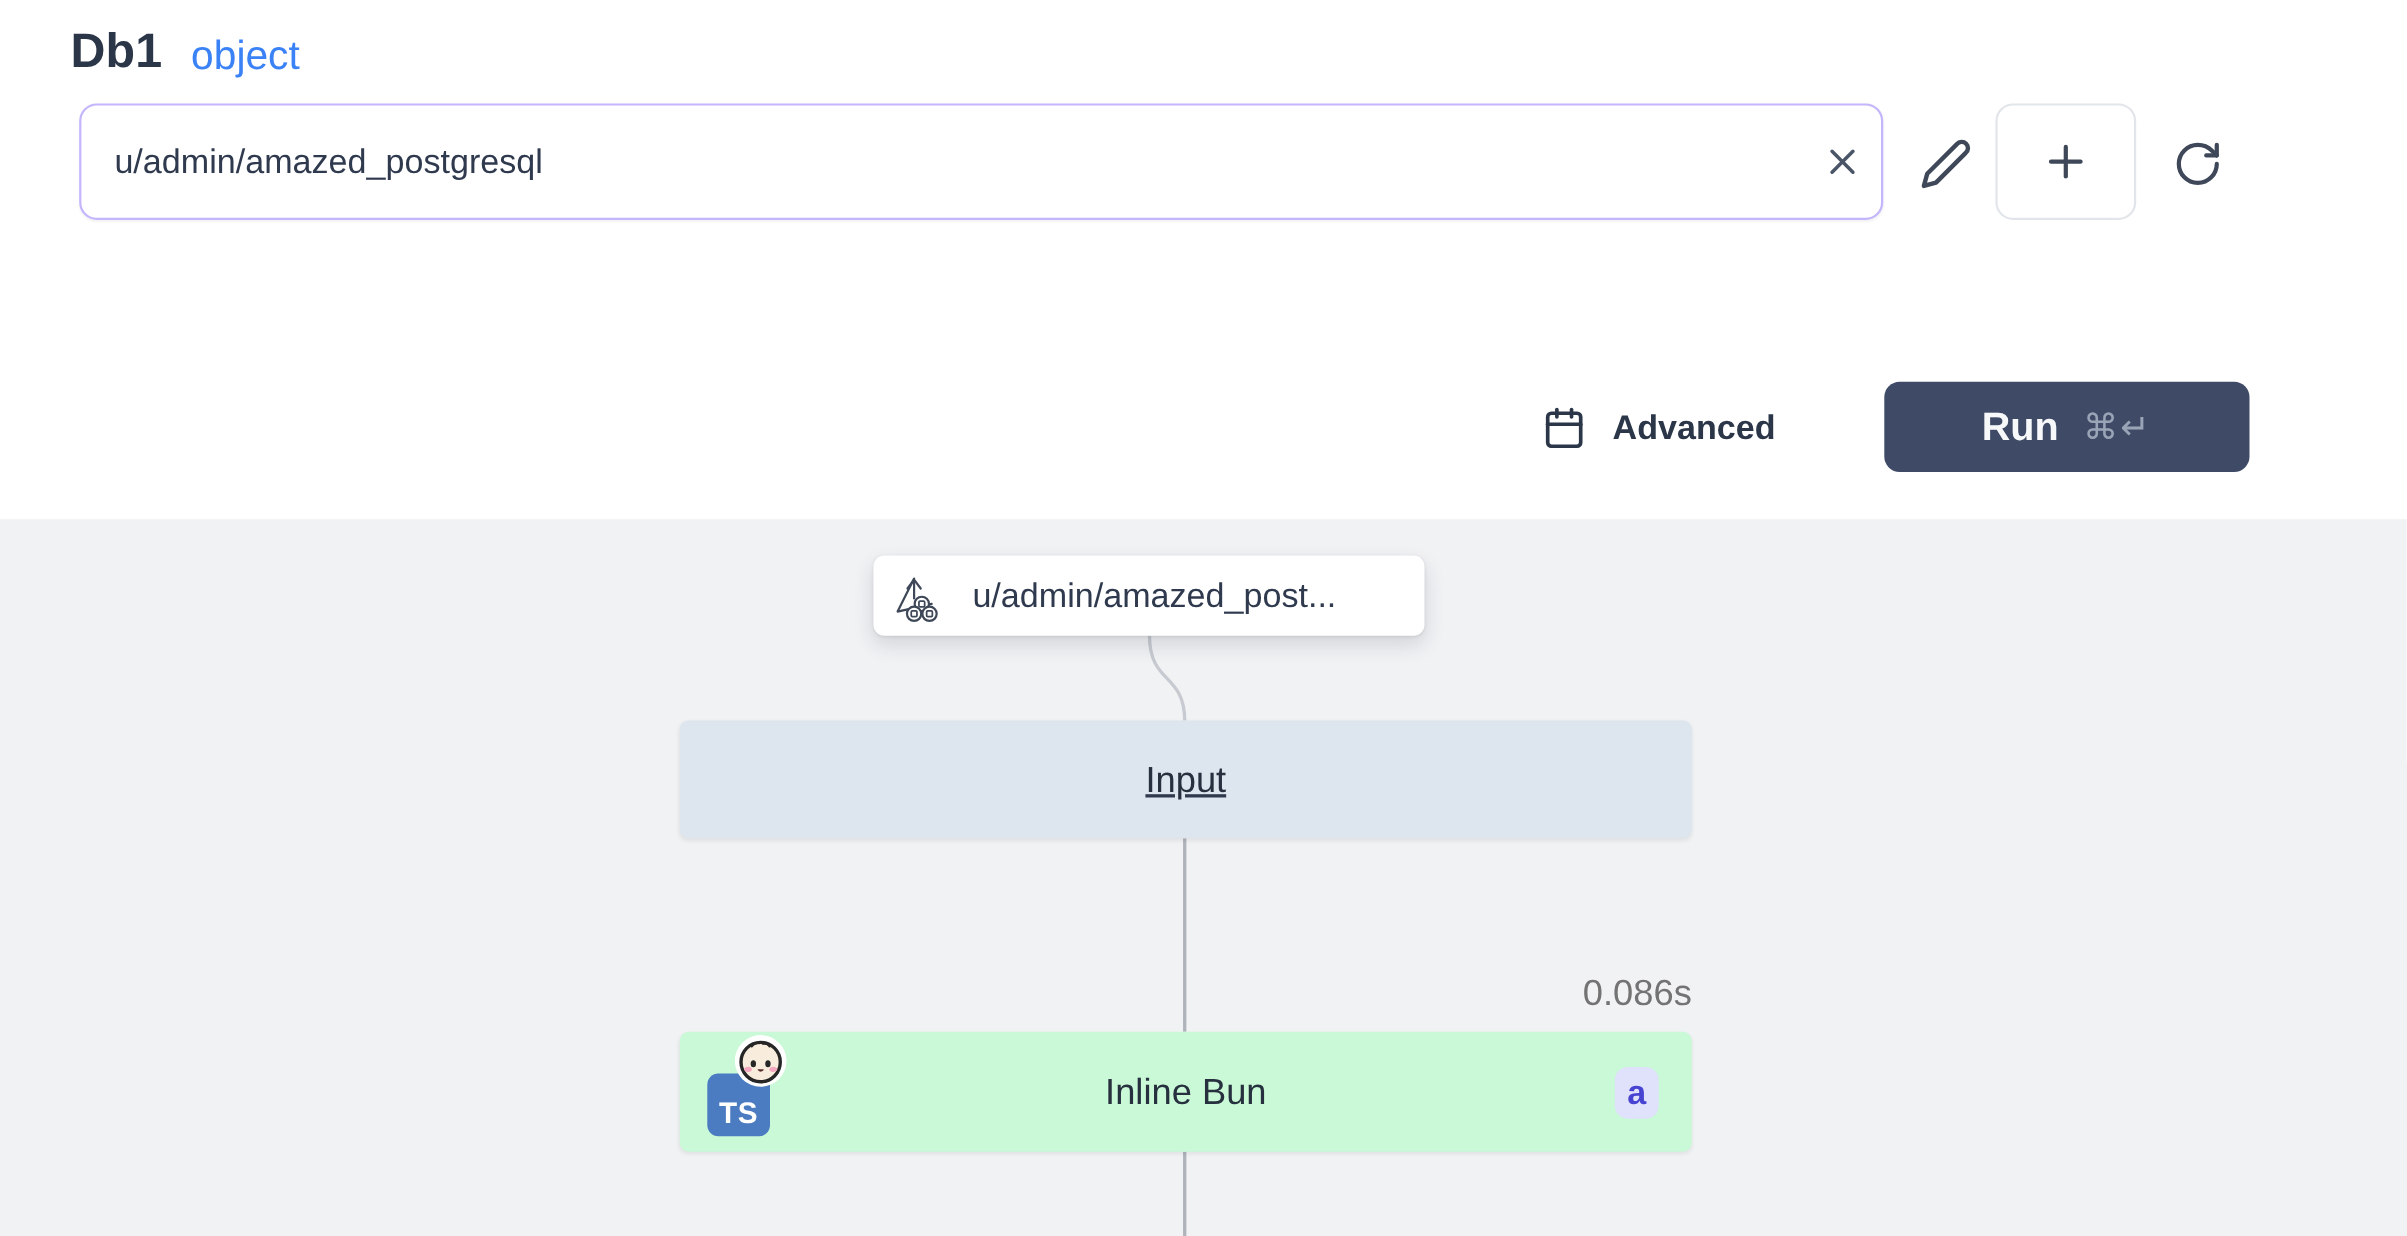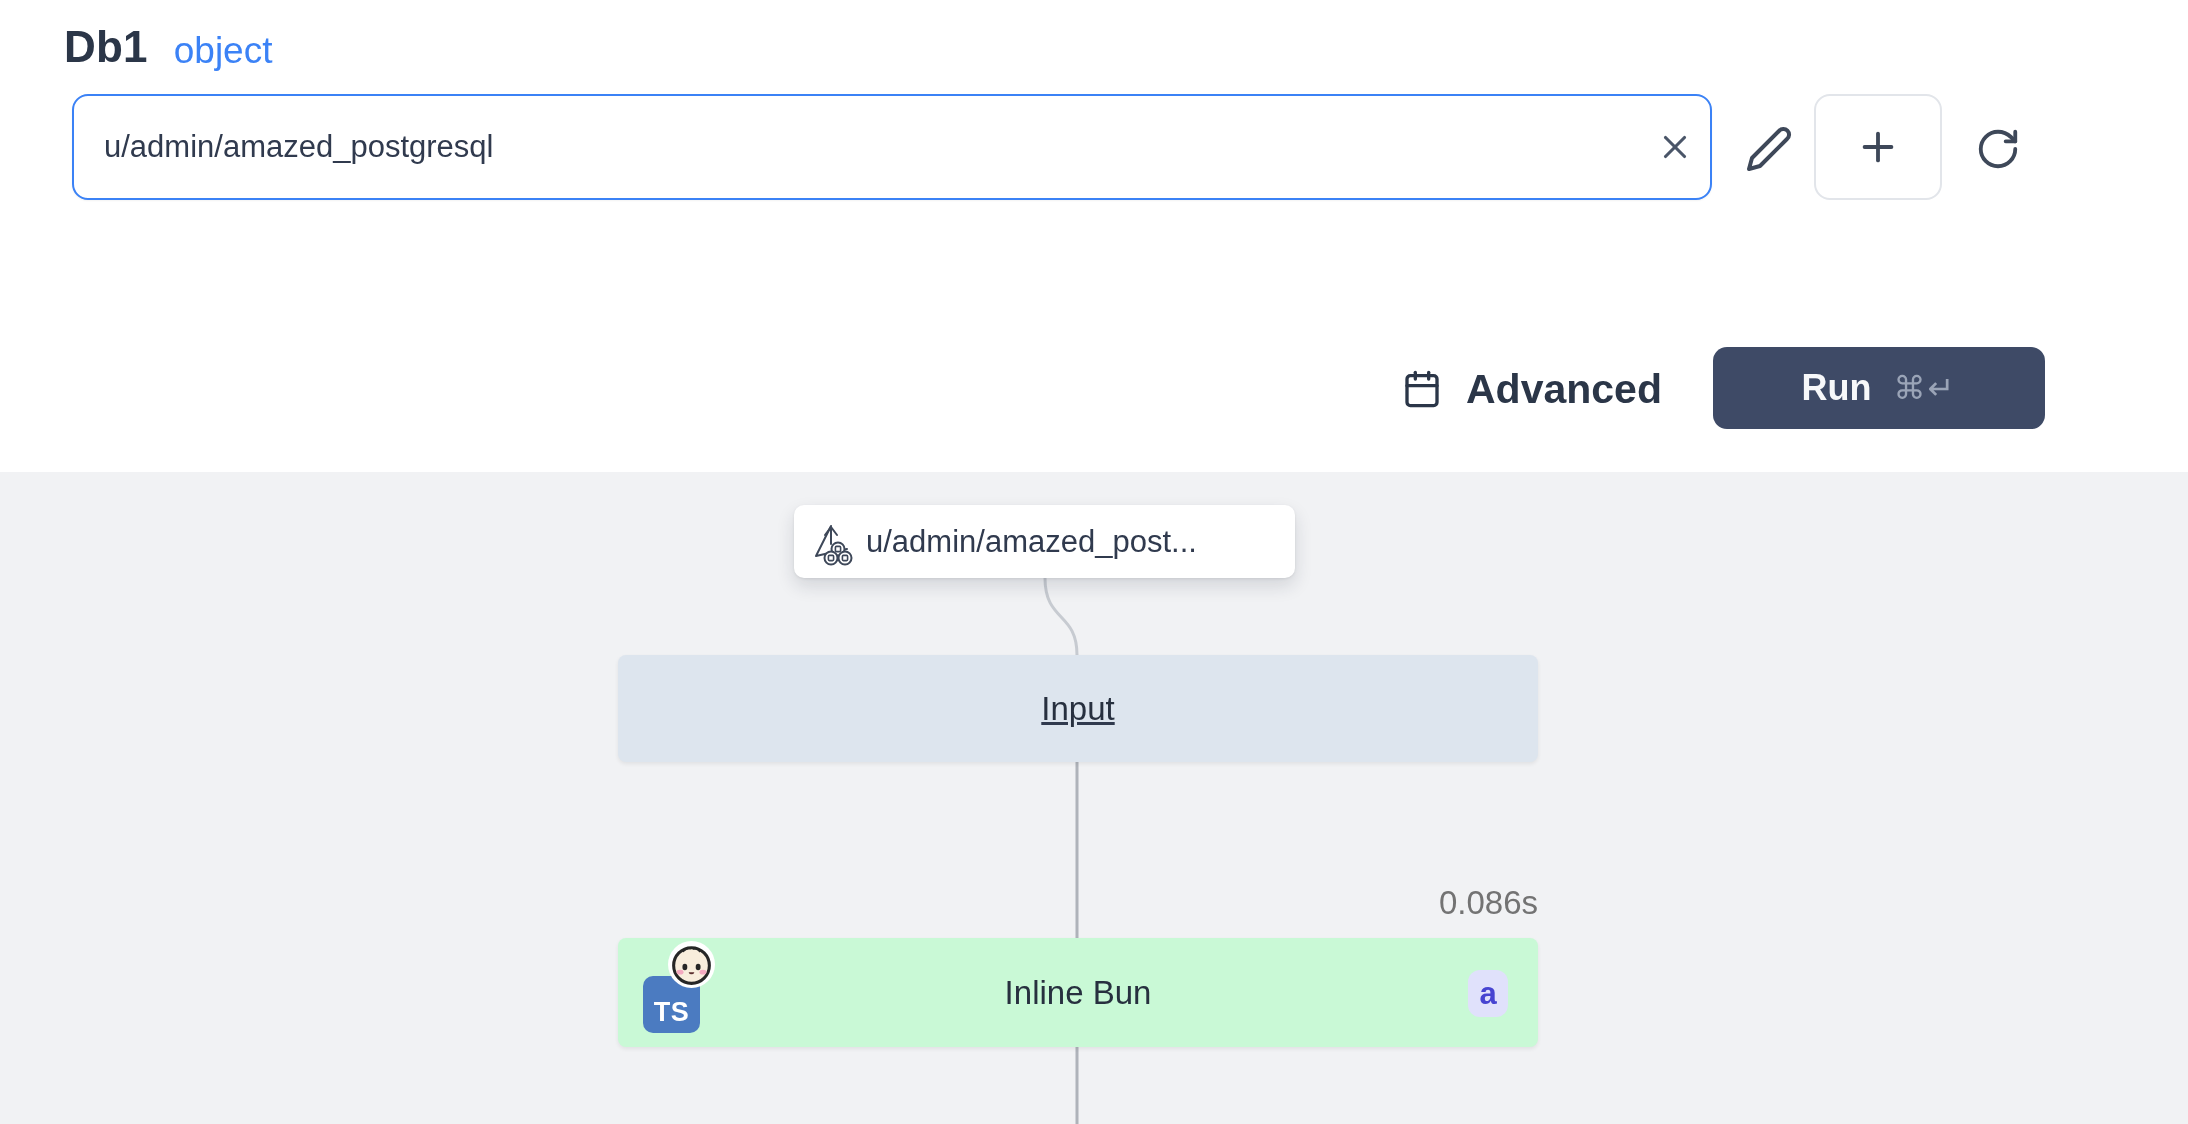--- a/index.html
+++ b/index.html
@@ -5,49 +5,49 @@
   * { margin:0; padding:0; box-sizing:border-box; }
   body { background:#ffffff; font-family:"Liberation Sans", sans-serif; }
   .page { position:relative; width:2188px; height:1124px; background:#ffffff; overflow:hidden; color:#303A4E; }
 
   
   .field-head { position:absolute; left:64px; top:22px; display:flex; align-items:flex-end; gap:26px; }
   .field-label { font-size:44px; font-weight:700; color:#2B3648; letter-spacing:0.2px; }
   .field-type { font-size:37px; color:#3b82f6; }
 
   .resource-input-wrap { position:absolute; left:72px; top:94px; width:1640px; height:106px;
-    border:2px solid #3b82f6; border-radius:16px; background:#fff; display:flex; align-items:center;
+    border:2px solid #c4b5fd; border-radius:16px; background:#fff; display:flex; align-items:center;
     box-shadow:0 1px 2px rgba(0,0,0,0.05); }
   .resource-input { flex:1; height:100%; border:none; outline:none; background:transparent;
     font-family:"Liberation Sans", sans-serif; font-size:31px; color:#303A4E; padding:0 20px 0 30px; }
   .clear-btn { width:70px; height:100%; border:none; background:transparent; cursor:pointer;
     display:flex; align-items:center; justify-content:center; color:#4A5568; }
 
   .icon-btn { position:absolute; border:none; background:transparent; cursor:pointer; color:#3E4859;
     display:flex; align-items:center; justify-content:center; }
   .edit-btn { left:1738px; top:116px; width:62px; height:66px; }
   .add-btn { left:1814px; top:94px; width:128px; height:106px; background:#fff;
     border:2px solid #E2E5EA; border-radius:16px; }
   .refresh-btn { left:1968px; top:118px; width:60px; height:62px; }
 
   .toolbar-advanced { position:absolute; left:1402px; top:362px; height:54px; display:flex;
     align-items:center; gap:24px; cursor:pointer; color:#2B3648; }
-  .toolbar-advanced span { font-size:41px; font-weight:700; }
+  .toolbar-advanced span { font-size:31px; font-weight:700; }
   .run-btn { position:absolute; left:1713px; top:347px; width:332px; height:82px; border:none;
     border-radius:14px; background:#3E4A66; cursor:pointer; display:flex; align-items:center;
     justify-content:center; gap:22px; }
   .run-label { font-size:36px; font-weight:700; color:#F7F8FA; }
   .run-shortcut { font-size:32px; color:#9AA4B7; letter-spacing:2px; }
 
   
   .canvas { position:absolute; left:0; top:472px; width:2188px; height:652px; background:#F1F2F4; }
   .edges { position:absolute; left:0; top:0; width:2188px; height:652px; }
 
   .resource-node { position:absolute; left:794px; top:33px; width:501px; height:73px; background:#ffffff;
-    border-radius:10px; display:flex; align-items:center; gap:8px; padding:0 24px 0 16px; cursor:pointer;
+    border-radius:10px; display:flex; align-items:center; gap:26px; padding:0 24px 0 16px; cursor:pointer;
     box-shadow:0 8px 18px rgba(25,35,60,0.14), 0 1px 3px rgba(0,0,0,0.08); }
   .resource-node-label { font-size:31px; color:#303A4E; white-space:nowrap; }
 
   .input-node { position:absolute; left:618px; top:183px; width:920px; height:107px; background:#DDE5EE;
     border-radius:8px; display:flex; align-items:center; justify-content:center; cursor:pointer;
     box-shadow:0 2px 4px rgba(0,0,0,0.07);text-decoration:underline; }
   .node-label { font-size:33px; color:#27303F; }
 
   .duration-label { position:absolute; left:1238px; top:412px; width:300px; text-align:right;
     font-size:33px; color:#737373; }

